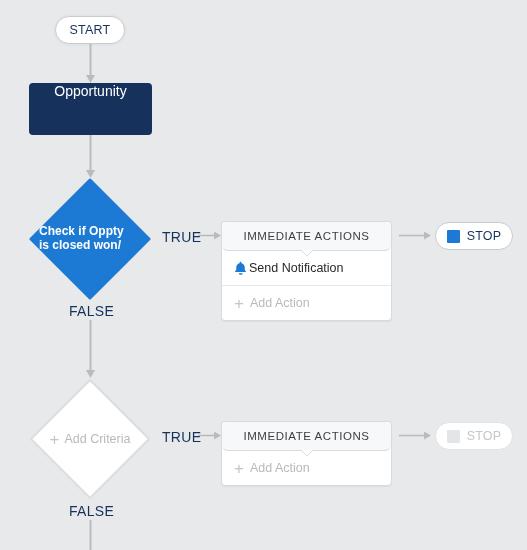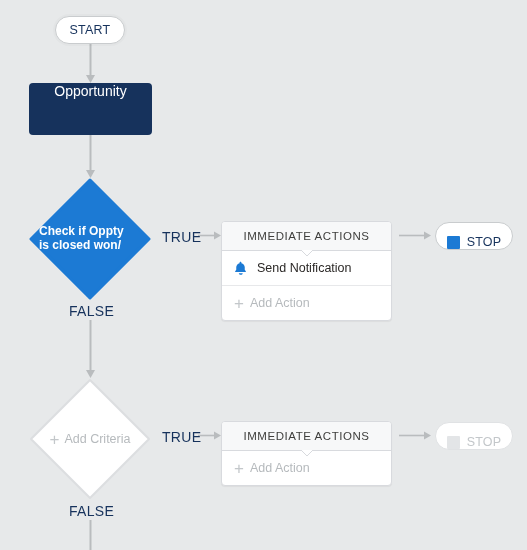--- a/index.html
+++ b/index.html
@@ -97,34 +97,35 @@
   .panel-2 { left: 221px; top: 421px; }
   .panel-header {
     position: relative;
     height: 28px;
     background: #f7f8f9;
     border-bottom: 1px solid #d8dade;
     display: flex; align-items: center; justify-content: center;
     color: #3e3e3c;
     font-size: 11.5px;
     letter-spacing: .55px;
+    border-radius: 6px;
   }
   .header-notch {
     position: absolute;
     left: 50%; bottom: -7px;
     width: 12px; height: 7px;
     transform: translateX(-50%);
     overflow: hidden;
   }
   .header-notch svg { display: block; }
   .panel-body { padding: 0; }
   .action-row {
     height: 34px;
     display: flex; align-items: center;
-    gap: 8px;
+    gap: 0;
     padding: 0 10px;
     font-size: 12.5px;
     color: #2b2826;
   }
   .action-row.divided { border-bottom: 1px solid #e7e8ea; }
   .bell-icon { width: 17px; height: 17px; display: block; }
   .add-row {
     height: 34px;
     display: flex; align-items: center;
     gap: 6px;
@@ -132,21 +133,21 @@
     font-size: 12.5px;
     color: #b6babd;
   }
 
   
   .stop-pill {
     width: 78px; height: 28px;
     background: #ffffff;
     border: 1px solid #c9ccce;
     border-radius: 14px;
-    display: flex; align-items: flex-end; justify-content: center;
+    display: flex; align-items: center; justify-content: center;
     gap: 7px;
     font-size: 12.5px;
     letter-spacing: .2px;
   }
   .stop-active { left: 435px; top: 222px; color: #16325c; }
   .stop-disabled {
     left: 435px; top: 422px;
     color: #c3c7ca;
     border-color: #e0e2e4;
   }

